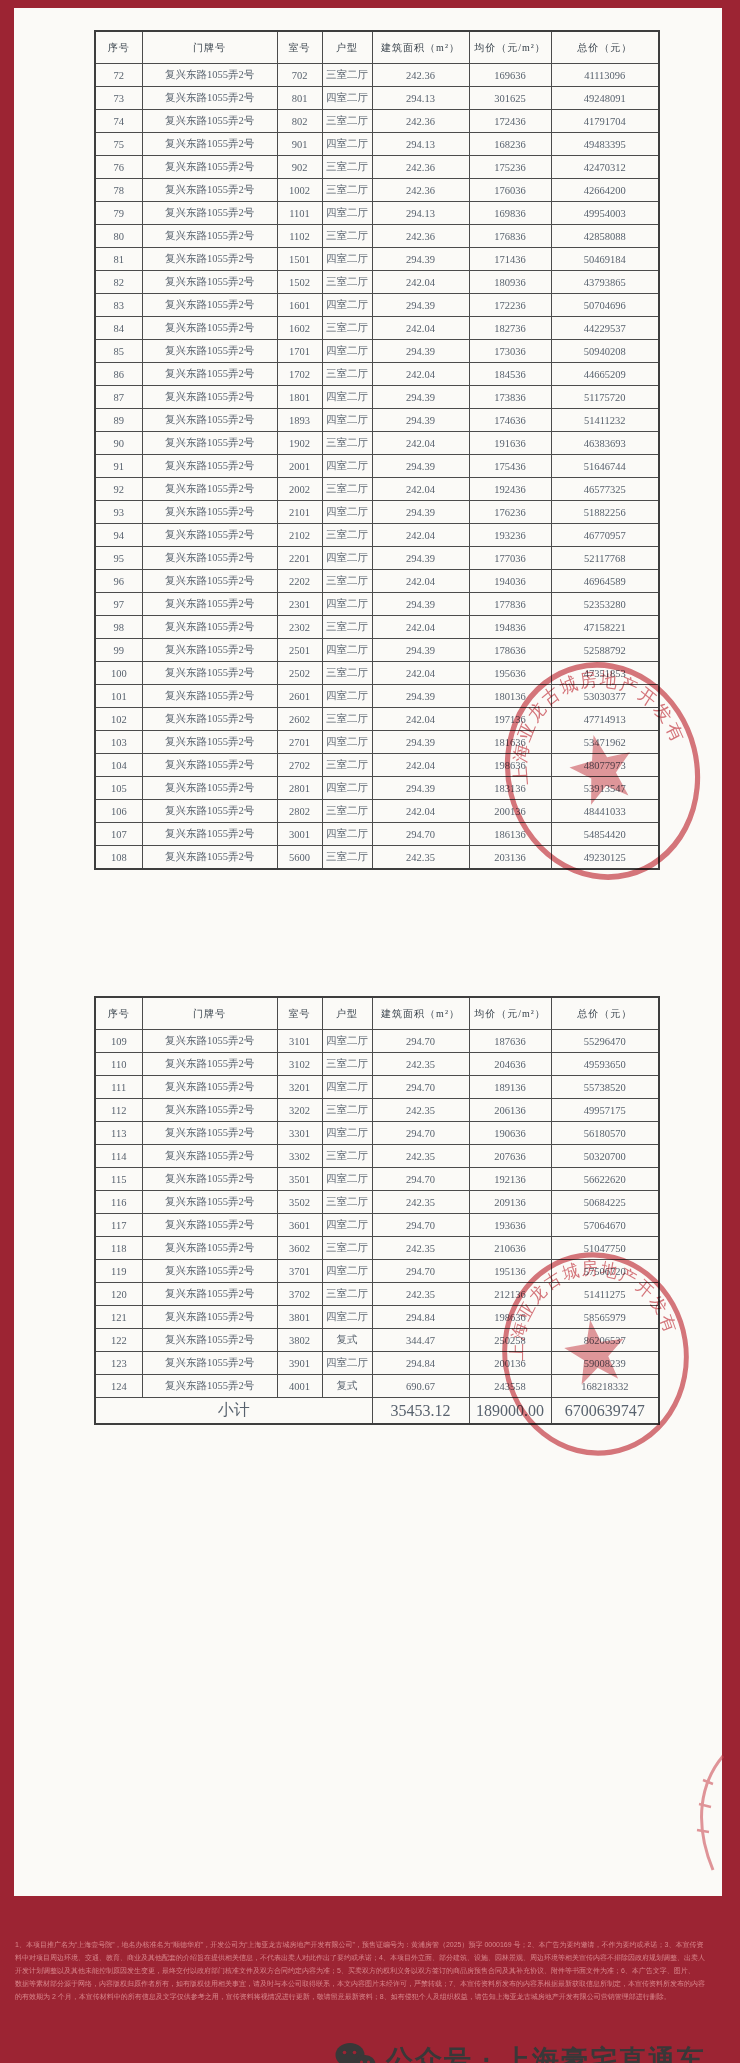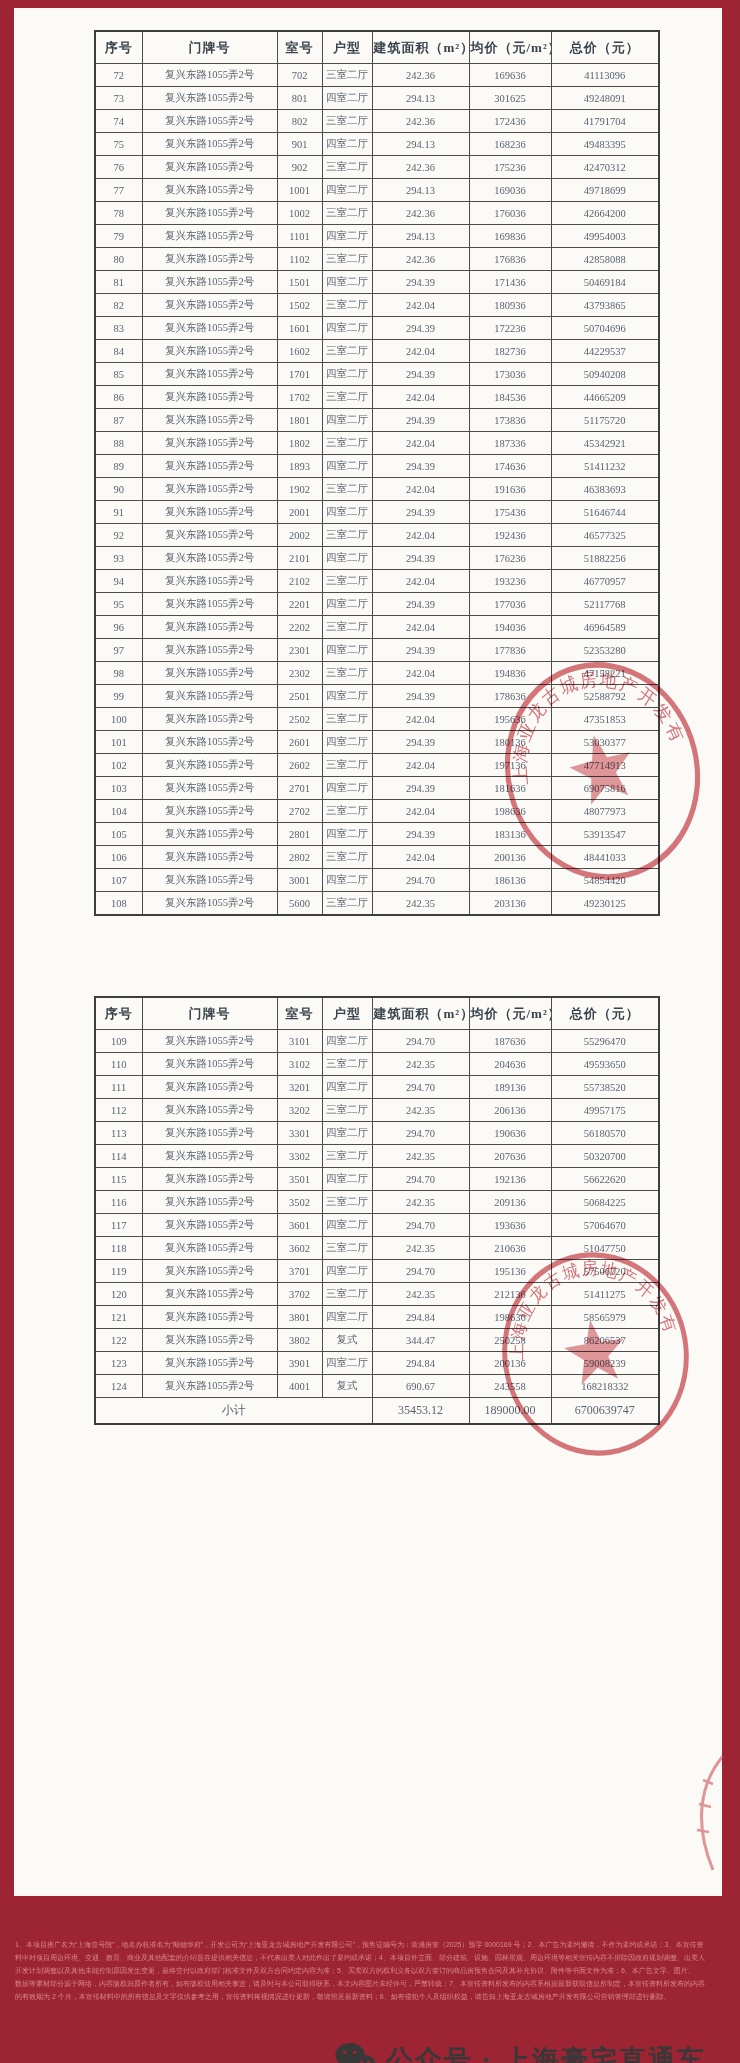--- a/index.html
+++ b/index.html
@@ -17,27 +17,27 @@
     position:absolute;left:94px;width:564px;
     border-collapse:collapse;table-layout:fixed;
     font-family:"Liberation Serif","DejaVu Serif",serif;
   }
   .price-table th,.price-table td{
     border:1px solid #4c4c4c;text-align:center;vertical-align:middle;
     overflow:hidden;white-space:nowrap;
   }
   .price-table{border:2px solid #3e3e3e;}
   .price-table th{
-    height:29px;font-size:13px;font-weight:700;color:#39434c;
+    height:29px;font-size:10px;font-weight:400;color:#39434c;
     letter-spacing:1px;
   }
   .price-table td{
     height:20px;font-size:10.5px;color:#58626e;
   }
-  .price-table tr.subtotal td{height:23px;font-size:12px;}
+  .price-table tr.subtotal td{height:23px;font-size:16px;}
   #table1{top:30px;}
   #table2{top:996px;}
   
   .stamp{
     position:absolute;pointer-events:none;color:#c9424c;
     mix-blend-mode:multiply;opacity:.72;
   }
   .stamp svg{width:100%;height:100%;}
   #stamp1{left:500px;top:655px;width:205px;height:232px;transform:rotate(-14deg);}
   #stamp2{left:497px;top:1246px;width:197px;height:216px;transform:rotate(-9deg);}
@@ -127,29 +127,20 @@
         <tr>
           <td>76</td>
           <td>复兴东路1055弄2号</td>
           <td>902</td>
           <td>三室二厅</td>
           <td>242.36</td>
           <td>175236</td>
           <td>42470312</td>
         </tr>
         <tr>
-          <td>77</td>
-          <td>复兴东路1055弄2号</td>
-          <td>1001</td>
-          <td>四室二厅</td>
-          <td>294.13</td>
-          <td>169036</td>
-          <td>49718699</td>
-        </tr>
-        <tr>
           <td>78</td>
           <td>复兴东路1055弄2号</td>
           <td>1002</td>
           <td>三室二厅</td>
           <td>242.36</td>
           <td>176036</td>
           <td>42664200</td>
         </tr>
         <tr>
           <td>79</td>
@@ -226,29 +217,20 @@
         <tr>
           <td>87</td>
           <td>复兴东路1055弄2号</td>
           <td>1801</td>
           <td>四室二厅</td>
           <td>294.39</td>
           <td>173836</td>
           <td>51175720</td>
         </tr>
         <tr>
-          <td>88</td>
-          <td>复兴东路1055弄2号</td>
-          <td>1802</td>
-          <td>三室二厅</td>
-          <td>242.04</td>
-          <td>187336</td>
-          <td>45342921</td>
-        </tr>
-        <tr>
           <td>89</td>
           <td>复兴东路1055弄2号</td>
           <td>1893</td>
           <td>四室二厅</td>
           <td>294.39</td>
           <td>174636</td>
           <td>51411232</td>
         </tr>
         <tr>
           <td>90</td>
@@ -367,21 +349,21 @@
           <td>197136</td>
           <td>47714913</td>
         </tr>
         <tr>
           <td>103</td>
           <td>复兴东路1055弄2号</td>
           <td>2701</td>
           <td>四室二厅</td>
           <td>294.39</td>
           <td>181636</td>
-          <td>69075816</td>
+          <td>53471962</td>
         </tr>
         <tr>
           <td>104</td>
           <td>复兴东路1055弄2号</td>
           <td>2702</td>
           <td>三室二厅</td>
           <td>242.04</td>
           <td>198636</td>
           <td>48077973</td>
         </tr>

